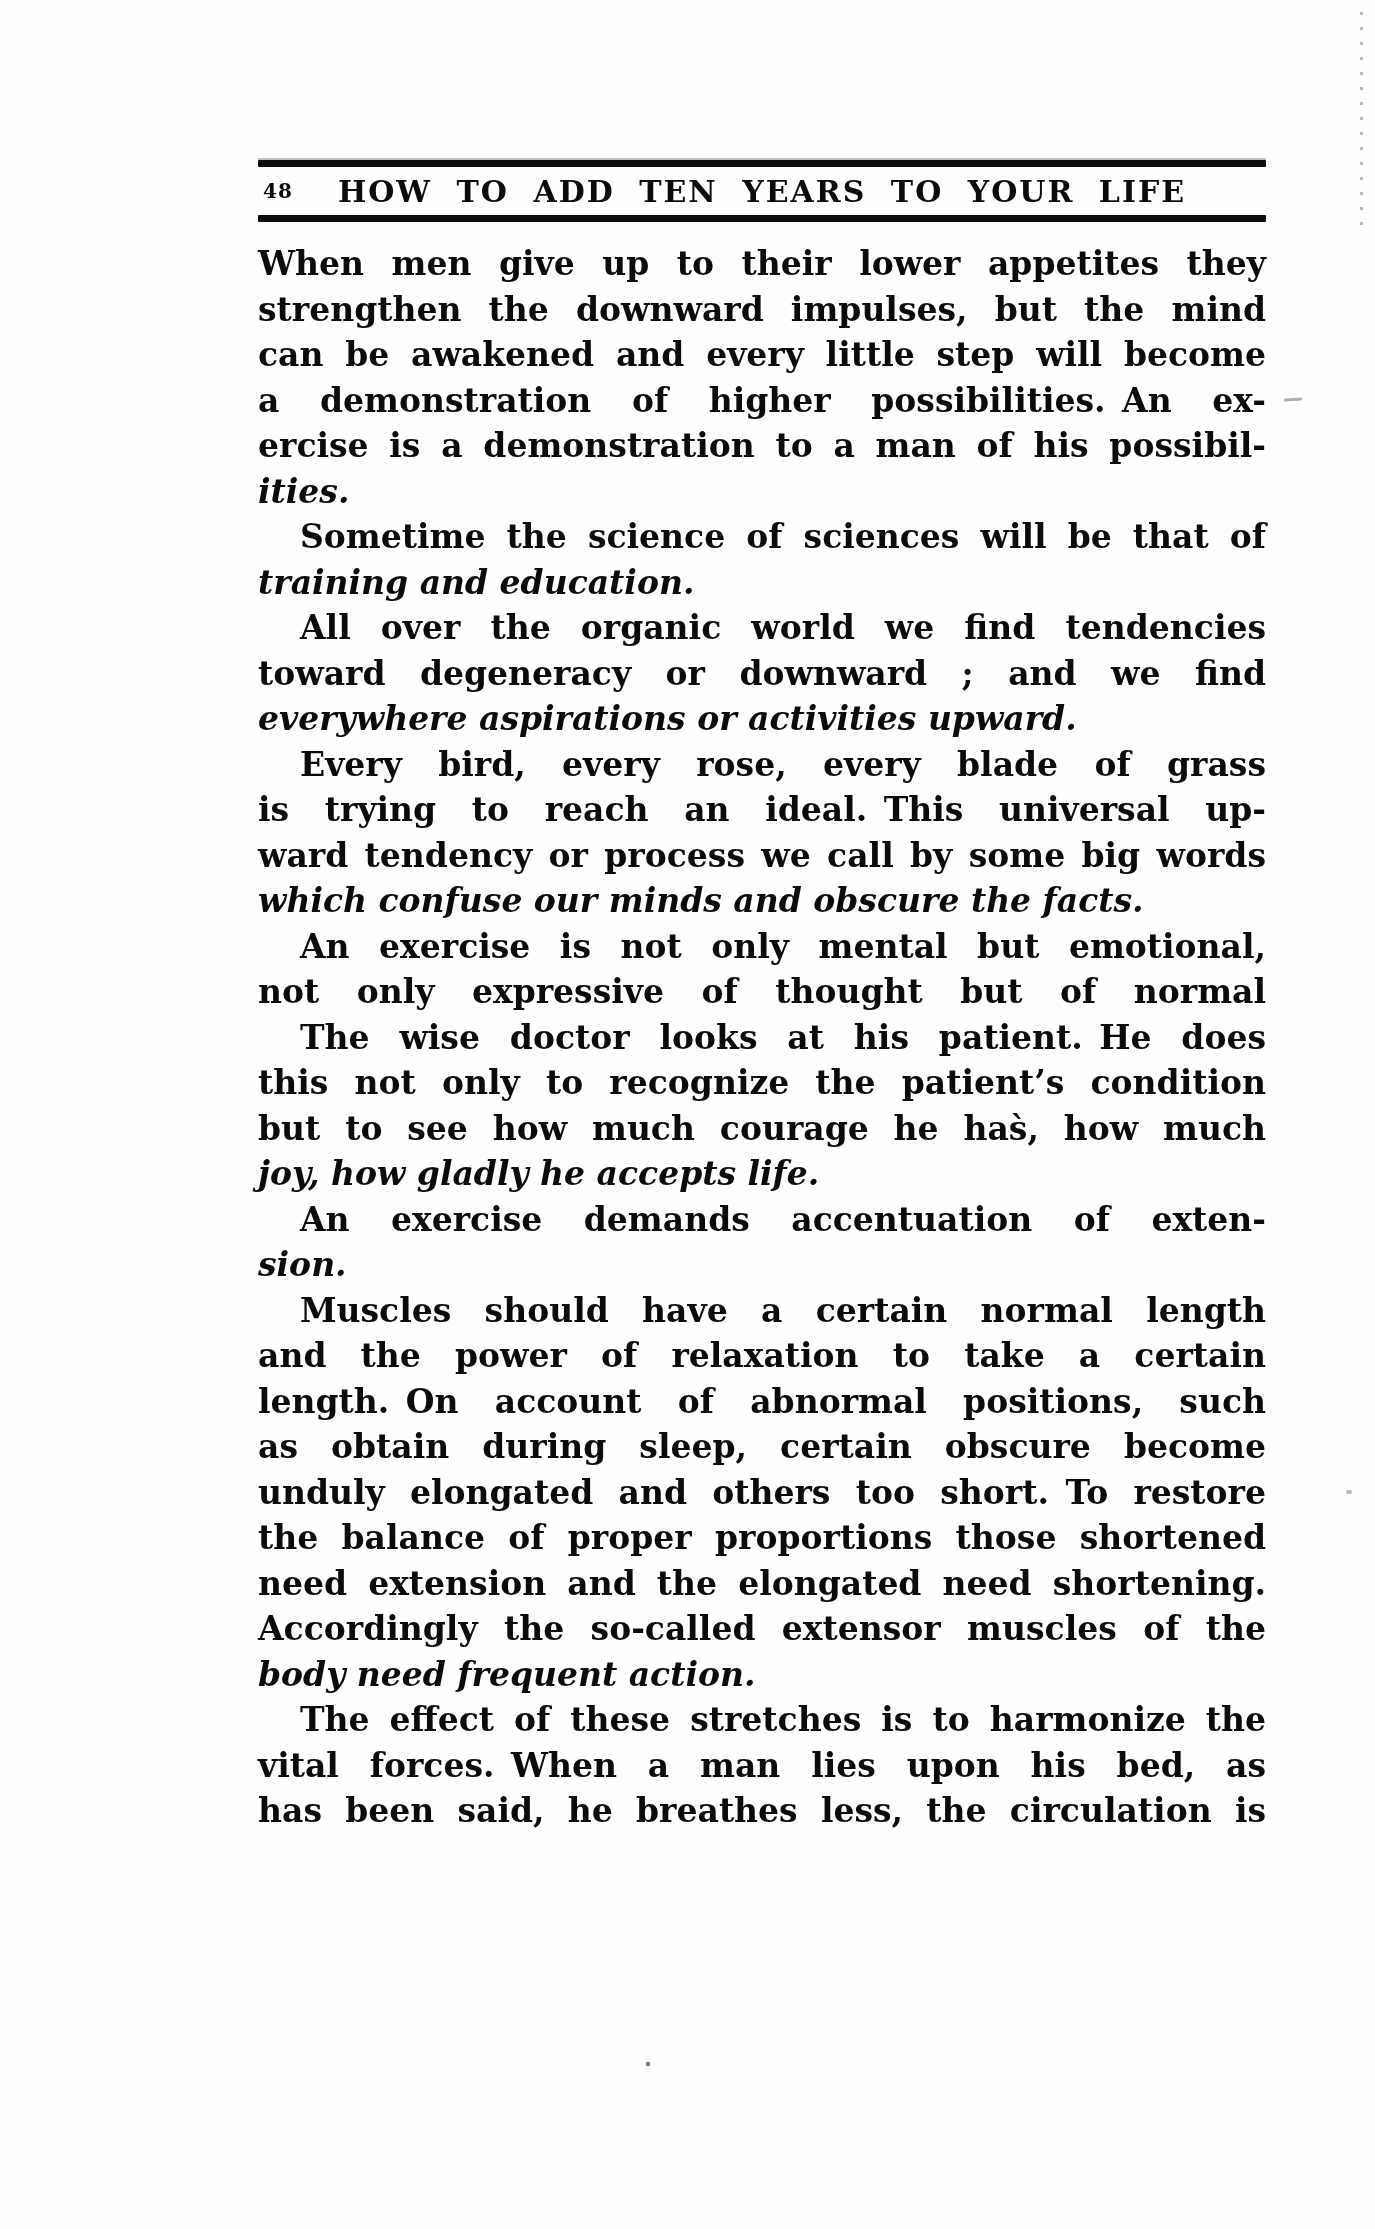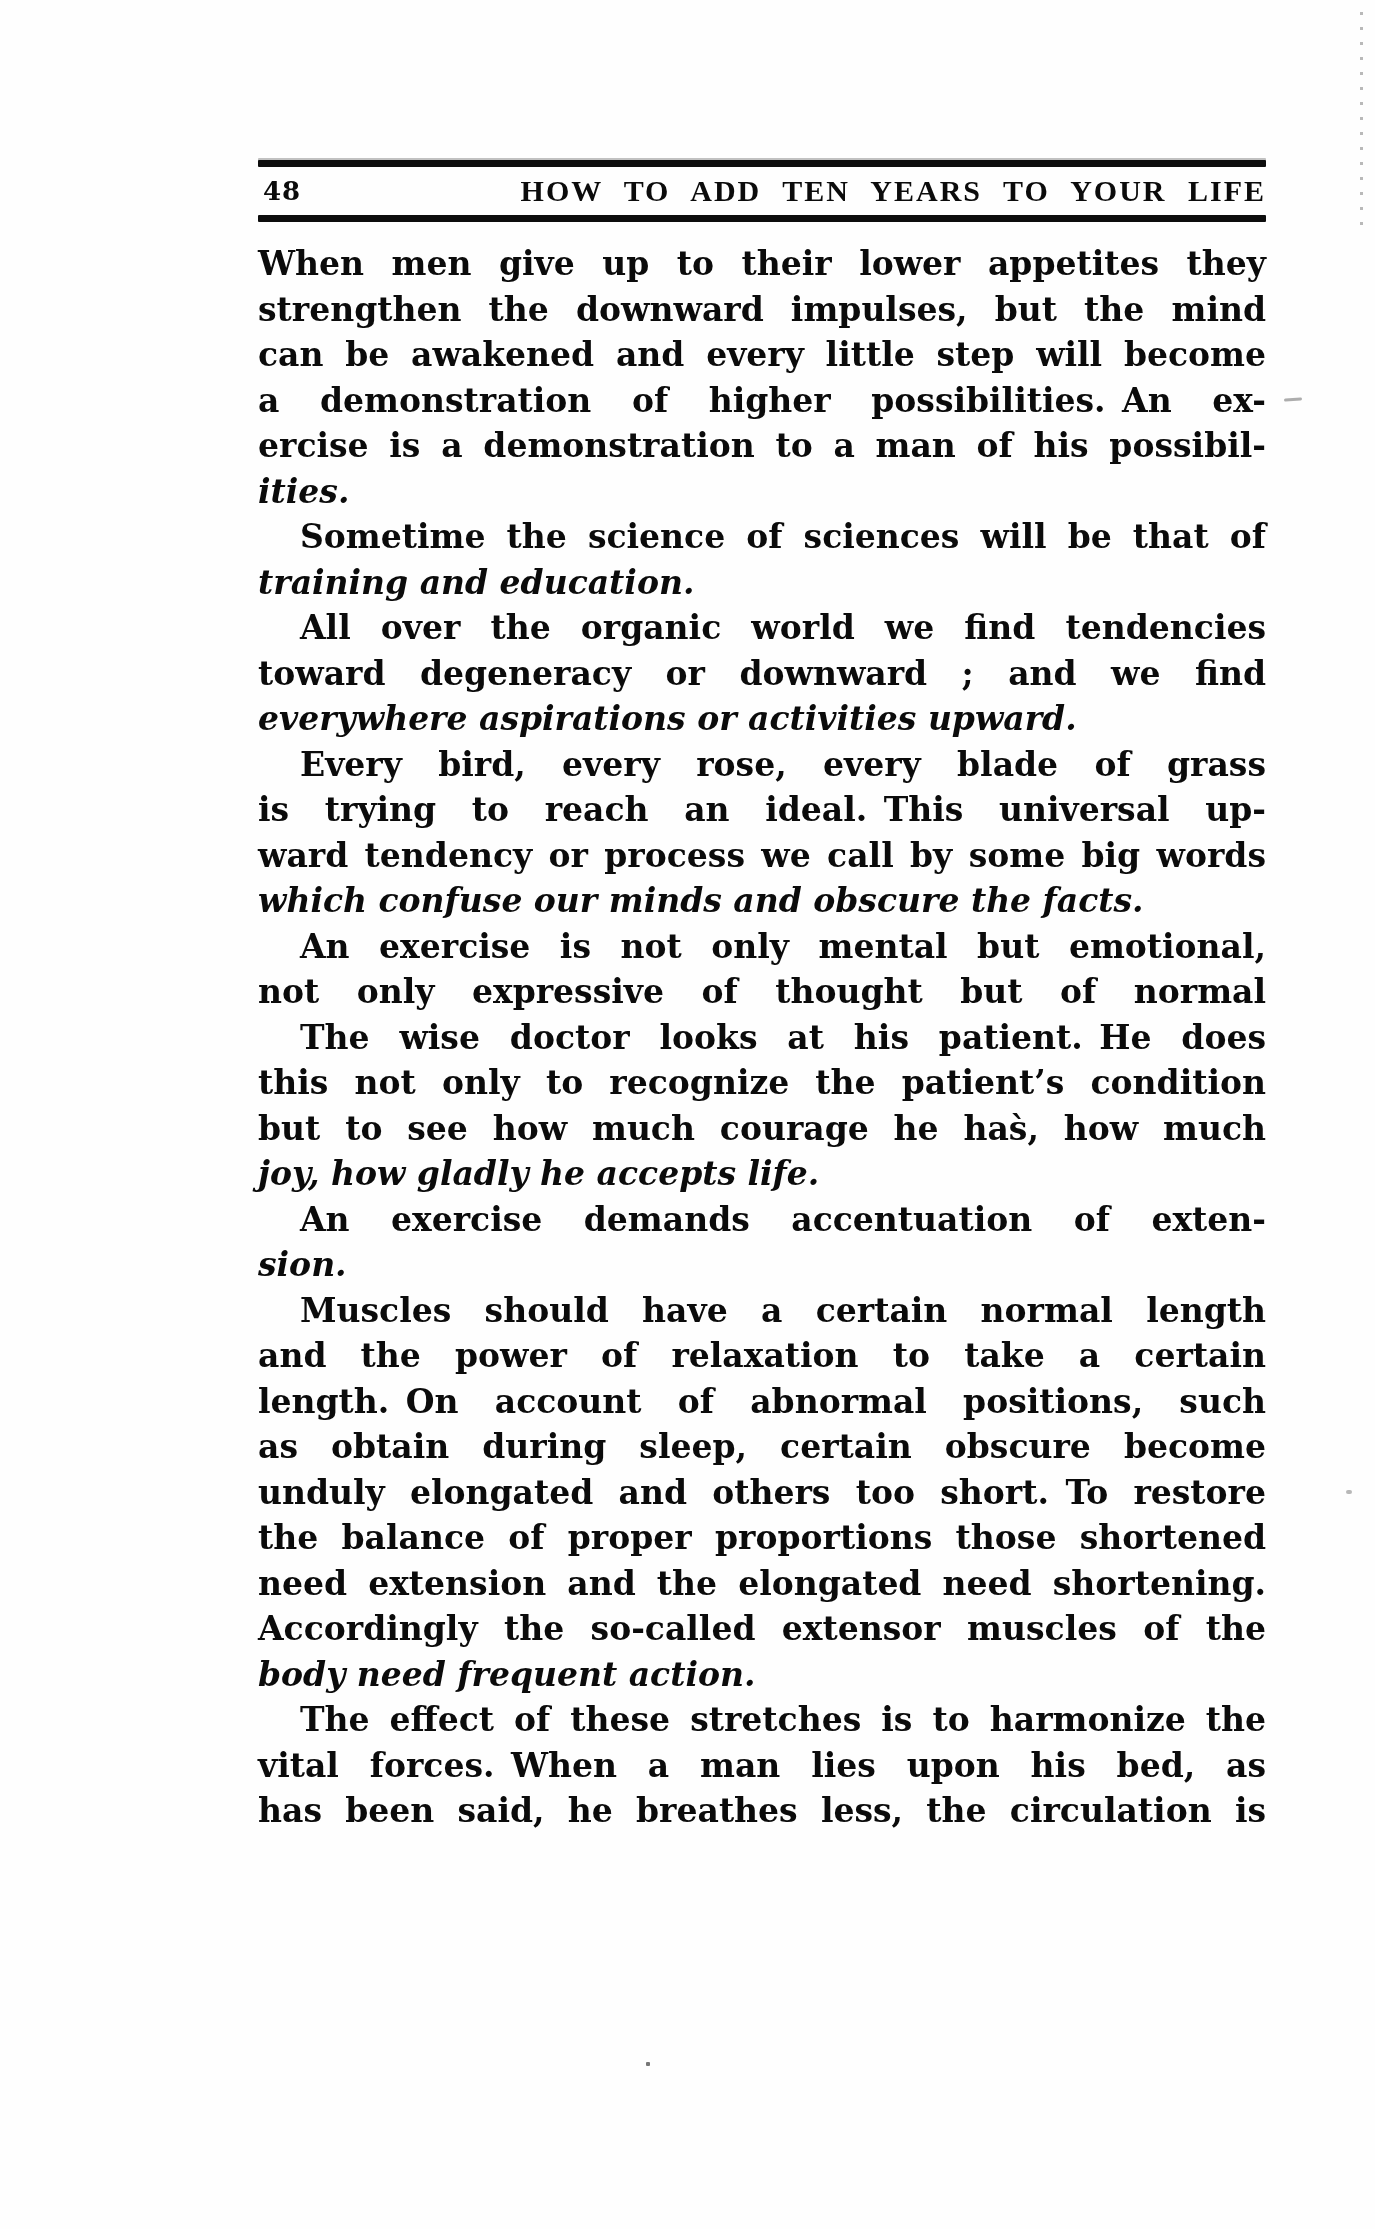--- a/index.html
+++ b/index.html
@@ -24,36 +24,35 @@
     border-radius: 1px;
   }
   .rule.top { box-shadow: 0 -2px 0 rgba(10,10,10,0.25); }
   .header-row {
     position: relative;
     height: 48px;
     display: flex;
     align-items: center;
   }
   .pageno {
-    font-size: 26px;
+    font-size: 20px;
     font-weight: bold;
     letter-spacing: 1px;
     padding-left: 5px;
     text-align: right;
   }
   .running-title {
     position: absolute;
     left: 0; right: 0;
-    text-align: right;
+    text-align: center;
     font-size: 30px;
     font-weight: bold;
     letter-spacing: 2px;
     word-spacing: 12px;
     white-space: nowrap;
-    font-family: Liberation Serif, serif;
   }
   .body-text {
     margin-top: 19px;
     font-size: 33px;
     font-weight: bold;
     line-height: 45.5px;
   }
   .line {
     text-align: justify;
     text-align-last: justify;

